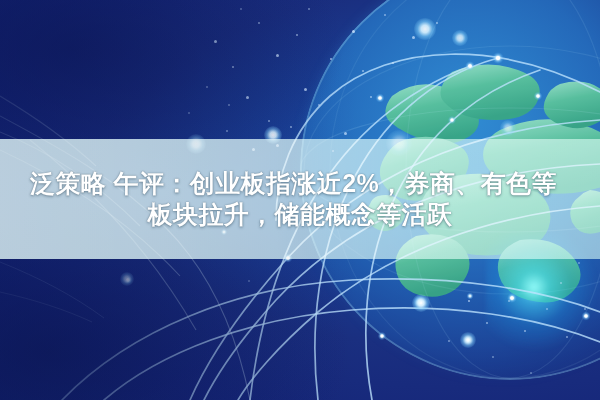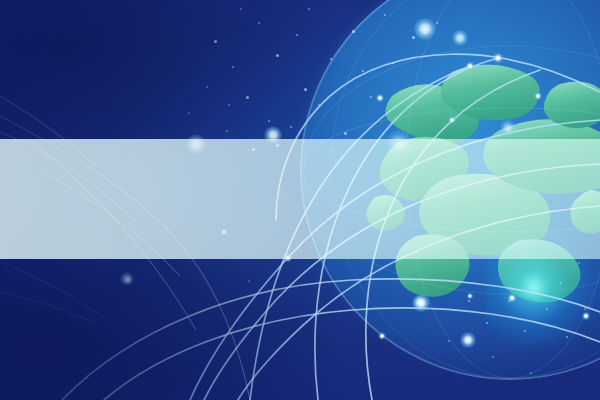--- a/index.html
+++ b/index.html
@@ -272,15 +272,17 @@
     <span class="glowdot" style="left:460px;top:332px;width:16px;height:16px;opacity:.85"></span>
     <span class="glowdot" style="left:120px;top:272px;width:14px;height:14px;opacity:.7"></span>
   </div>
 
   <div class="layer" id="bg-vignette"></div>
 
   <div id="band"></div>
   <div id="band-soft"></div>
 
   <div id="headline">
+    <span class="ln" id="line1">泛策略 午评：创业板指涨近2%，券商、有色等</span>
+    <span class="ln" id="line2">板块拉升，储能概念等活跃</span>
   </div>
 
 </div>
 
 </body></html>

